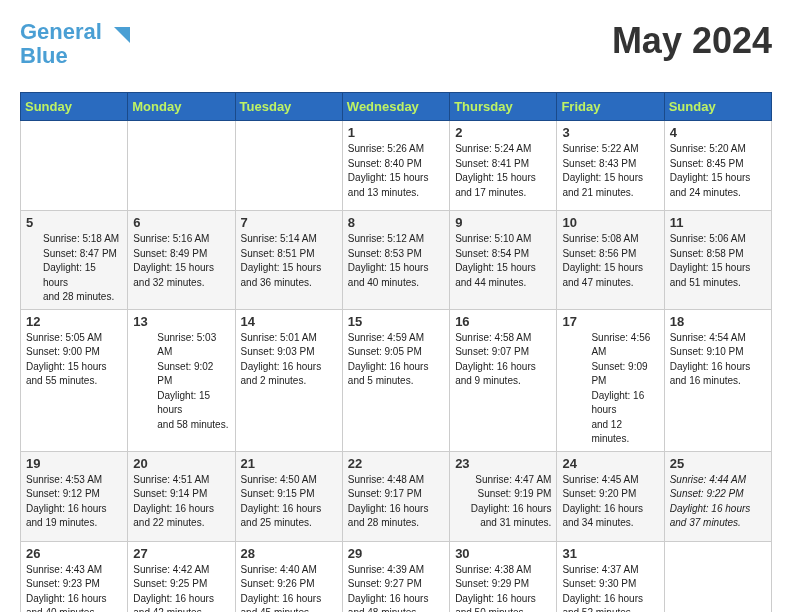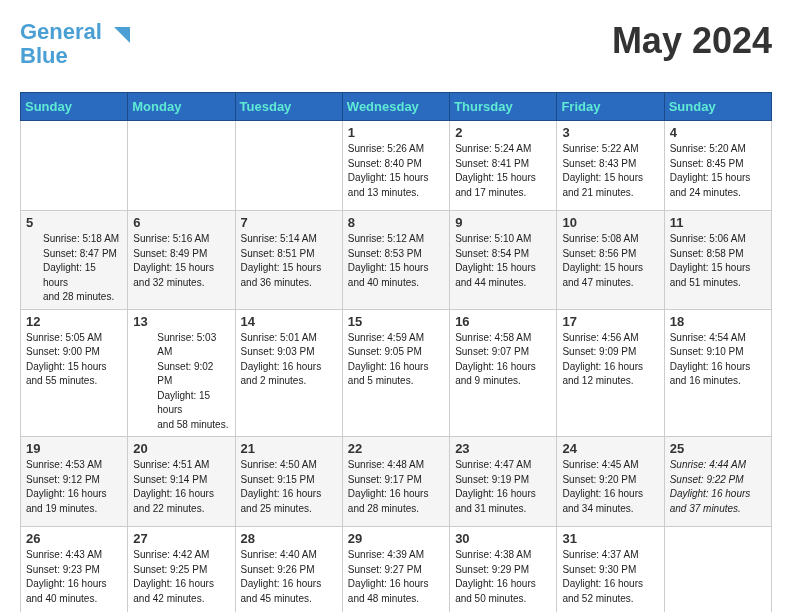--- a/index.html
+++ b/index.html
@@ -42,21 +42,21 @@
       font-size: 16px;
       color: #333;
     }
     table {
       width: 100%;
       border-collapse: collapse;
       table-layout: fixed;
     }
     thead th {
       background-color: #2a6bbf;
-      color: #5eead4;
+      color: #bef264;
       font-size: 13px;
       font-weight: bold;
       padding: 6px 4px;
       text-align: left;
       border: 1px solid #1a4a8a;
     }
     tbody td {
       border: 1px solid #ccc;
       vertical-align: top;
       padding: 4px 5px;
@@ -232,21 +232,21 @@
         </td>
         <td>
           <span class="day-number">16</span>
           <div class="day-info" style="white-space: pre-line;">Sunrise: 4:58 AM
 Sunset: 9:07 PM
 Daylight: 16 hours
 and 9 minutes.</div>
         </td>
         <td>
           <span class="day-number">17</span>
-          <div class="day-info" style="white-space: pre-line;">Sunrise: 4:56 AM
+          <div class="day-info" style="white-space: pre-line; margin-left: 29px;">Sunrise: 4:56 AM
 Sunset: 9:09 PM
 Daylight: 16 hours
 and 12 minutes.</div>
         </td>
         <td>
           <span class="day-number">18</span>
           <div class="day-info" style="white-space: pre-line;">Sunrise: 4:54 AM
 Sunset: 9:10 PM
 Daylight: 16 hours
 and 16 minutes.</div>
@@ -276,21 +276,21 @@
         </td>
         <td>
           <span class="day-number">22</span>
           <div class="day-info" style="white-space: pre-line;">Sunrise: 4:48 AM
 Sunset: 9:17 PM
 Daylight: 16 hours
 and 28 minutes.</div>
         </td>
         <td>
           <span class="day-number">23</span>
-          <div class="day-info" style="white-space: pre-line;">Sunrise: 4:47 AM
+          <div class="day-info" style="white-space: pre-line; text-align: right;">Sunrise: 4:47 AM
 Sunset: 9:19 PM
 Daylight: 16 hours
 and 31 minutes.</div>
         </td>
         <td>
           <span class="day-number">24</span>
           <div class="day-info" style="white-space: pre-line;">Sunrise: 4:45 AM
 Sunset: 9:20 PM
 Daylight: 16 hours
 and 34 minutes.</div>

